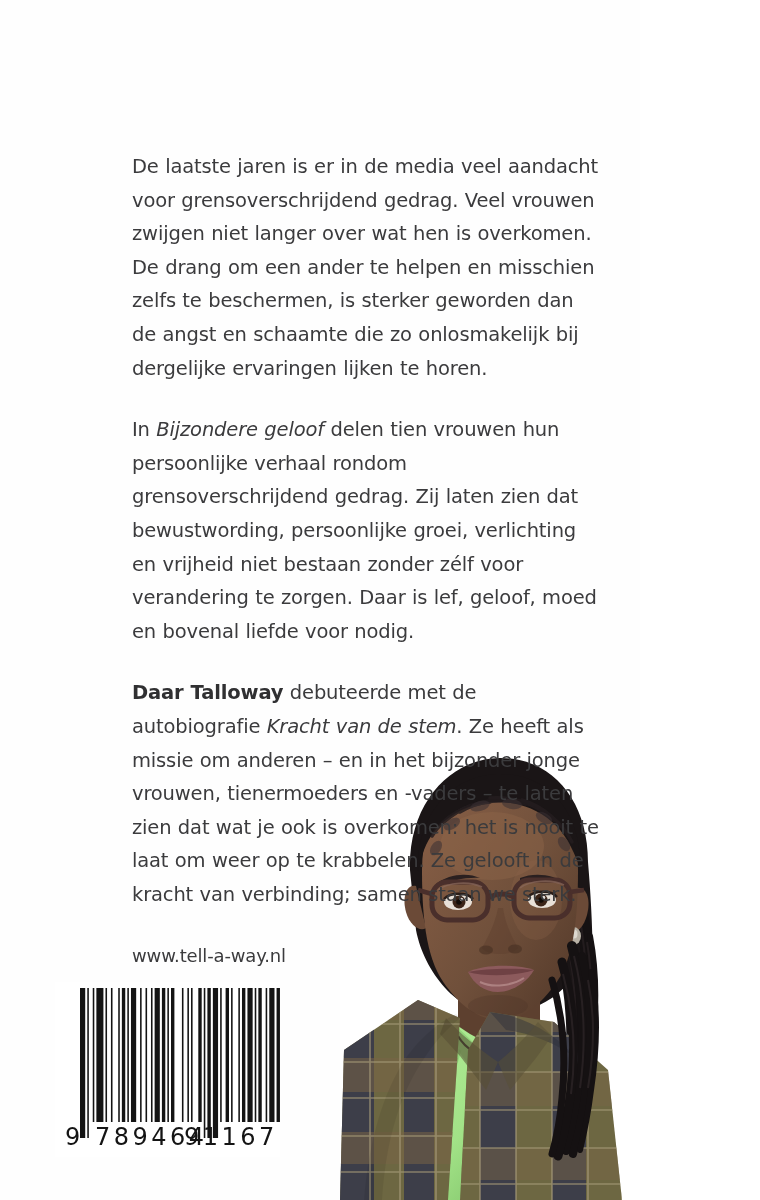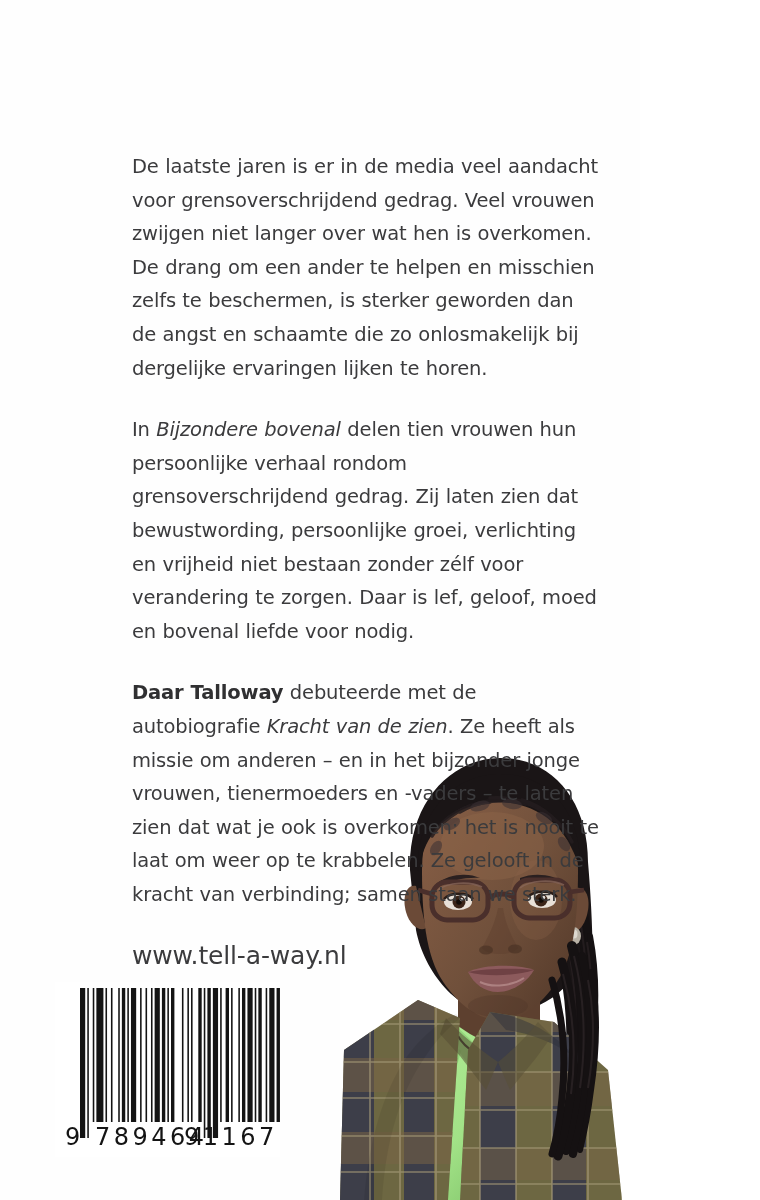--- a/index.html
+++ b/index.html
@@ -31,21 +31,21 @@
     letter-spacing: -0.15px;
     margin: 0 0 28px 0;
     word-spacing: 0.4px;
   }
   .para:last-child { margin-bottom: 0; }
   .para i { font-style: italic; }
   .para b { font-weight: 700; color: #303032; }
 
   .para-bio { width: 478px; }
   .url {
-    font-size: 25px;
+    font-size: 18px;
     line-height: 33.6px;
     color: #3b3b3d;
     letter-spacing: -0.15px;
     margin: 26px 0 0 0;
   }
 
   
   .barcode-wrap {
     position: absolute;
     left: 55px;
@@ -69,23 +69,23 @@
 </style>
 </head>
 <body>
 
 <div class="cover">
 
   <div class="blurb">
 
     <p class="para">De laatste jaren is er in de media veel aandacht voor grensoverschrijdend gedrag. Veel vrouwen zwijgen niet langer over wat hen is overkomen. De drang om een ander te helpen en misschien zelfs te beschermen, is sterker geworden dan de angst en schaamte die zo onlosmakelijk bij dergelijke ervaringen lijken te horen.</p>
 
-    <p class="para"><span>In </span><i>Bijzondere bovenal</i><span> delen tien vrouwen hun persoonlijke verhaal rondom grensoverschrijdend gedrag. Zij laten zien dat bewustwording, persoonlijke groei, verlichting en vrijheid niet bestaan zonder zélf voor verandering te zorgen. Daar is lef, geloof, moed en bovenal liefde voor nodig.</span></p>
-
-    <p class="para para-bio"><b>Daar Talloway</b><span> debuteerde met de autobiografie </span><i>Kracht van de zien</i><span>. Ze heeft als missie om anderen – en in het bijzonder jonge vrouwen, tienermoeders en -vaders – te laten zien dat wat je ook is overkomen: het is nooit te laat om weer op te krabbelen. Ze gelooft in de kracht van verbinding; samen staan we sterk.</span></p>
+    <p class="para"><span>In </span><i>Bijzondere geloof</i><span> delen tien vrouwen hun persoonlijke verhaal rondom grensoverschrijdend gedrag. Zij laten zien dat bewustwording, persoonlijke groei, verlichting en vrijheid niet bestaan zonder zélf voor verandering te zorgen. Daar is lef, geloof, moed en bovenal liefde voor nodig.</span></p>
+
+    <p class="para para-bio"><b>Daar Talloway</b><span> debuteerde met de autobiografie </span><i>Kracht van de stem</i><span>. Ze heeft als missie om anderen – en in het bijzonder jonge vrouwen, tienermoeders en -vaders – te laten zien dat wat je ook is overkomen: het is nooit te laat om weer op te krabbelen. Ze gelooft in de kracht van verbinding; samen staan we sterk.</span></p>
 
     <p class="url">www.tell-a-way.nl</p>
   </div>
 
   <div class="barcode-wrap">
     <svg class="barcode-svg" width="225" height="175" viewBox="0 0 225 175">
       <rect x="0" y="0" width="225" height="175" fill="#ffffff"></rect>
       <g id="bars">
           <rect x="25.00" y="6" width="5.21" height="150" fill="#141414"></rect>
           <rect x="32.28" y="6" width="1.57" height="150" fill="#141414"></rect>

